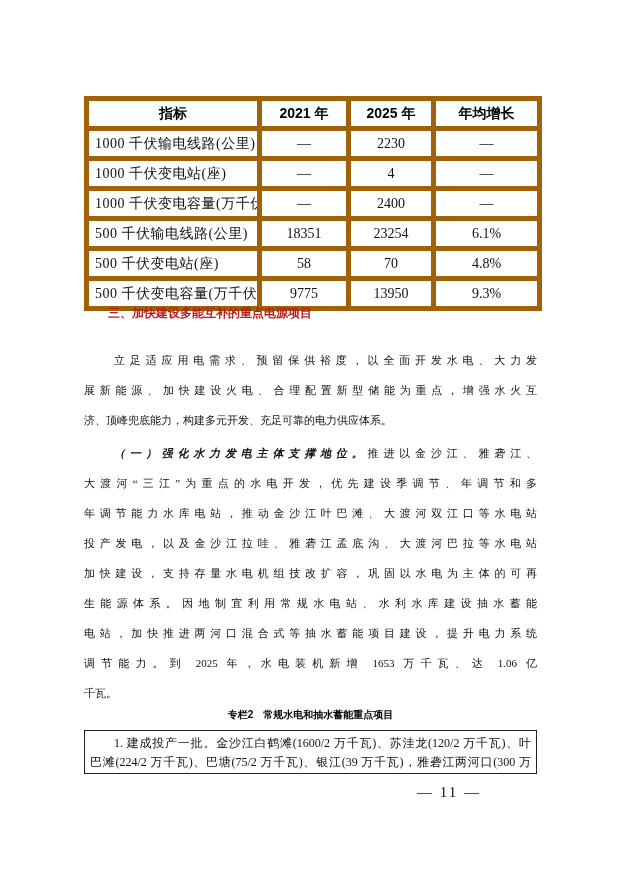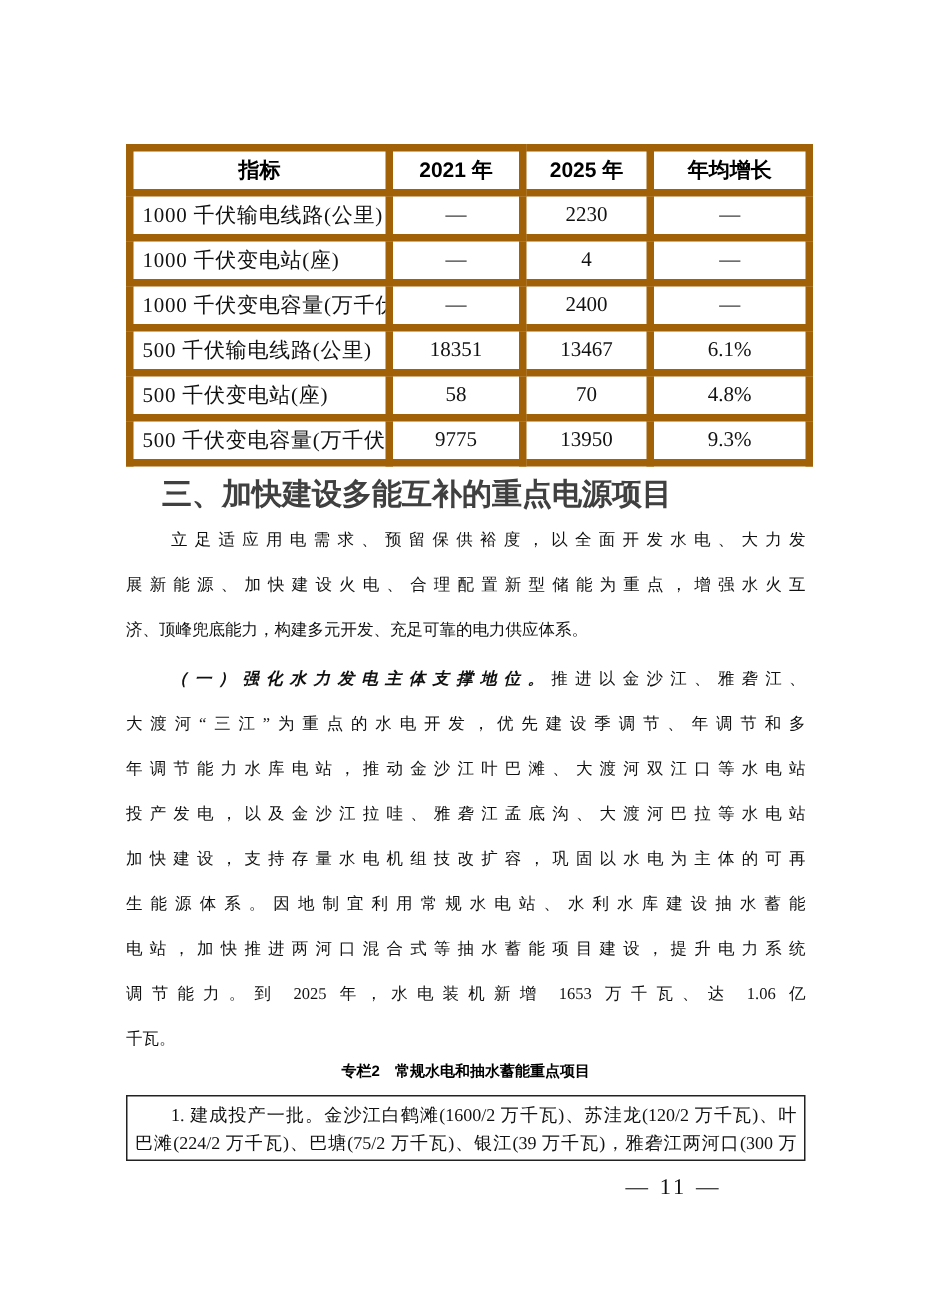--- a/index.html
+++ b/index.html
@@ -26,23 +26,23 @@
     font-weight:bold; font-size:14px; color:#000000;
   }
   .col-label  { width:173px; }
   .col-y2021  { width:89px; }
   .col-y2025  { width:85px; }
   .col-growth { width:106px; }
   .stats-table td.label-cell { text-align:left; padding-left:6px; letter-spacing:0.5px; }
 
   
   .section-heading {
-    position:absolute; left:84px; top:319px; width:453px; padding-left:24px;
+    position:absolute; left:84px; top:302px; width:453px; padding-left:24px;
     font-family:"Liberation Sans","DejaVu Sans",sans-serif;
-    font-weight:bold; font-size:20px; line-height:22px; color:#404040;
+    font-weight:bold; font-size:12px; line-height:22px; color:#b91c1c;
   }
   .para { position:absolute; left:84px; width:453px; }
   .para-1 { top:345px; }
   .para-2 { top:438px; }
   .pline {
     font-size:11px; line-height:30px; color:#111111;
     text-align:justify; text-align-last:justify;
   }
   .pline.first { padding-left:30px; }
   .pline.last  { text-align-last:left; }
@@ -107,21 +107,21 @@
       </tr>
       <tr>
         <td class="label-cell">1000 千伏变电容量(万千伏安)</td>
         <td>—</td>
         <td>2400</td>
         <td>—</td>
       </tr>
       <tr>
         <td class="label-cell">500 千伏输电线路(公里)</td>
         <td>18351</td>
-        <td>13467</td>
+        <td>23254</td>
         <td>6.1%</td>
       </tr>
       <tr>
         <td class="label-cell">500 千伏变电站(座)</td>
         <td>58</td>
         <td>70</td>
         <td>4.8%</td>
       </tr>
       <tr>
         <td class="label-cell">500 千伏变电容量(万千伏安)</td>

